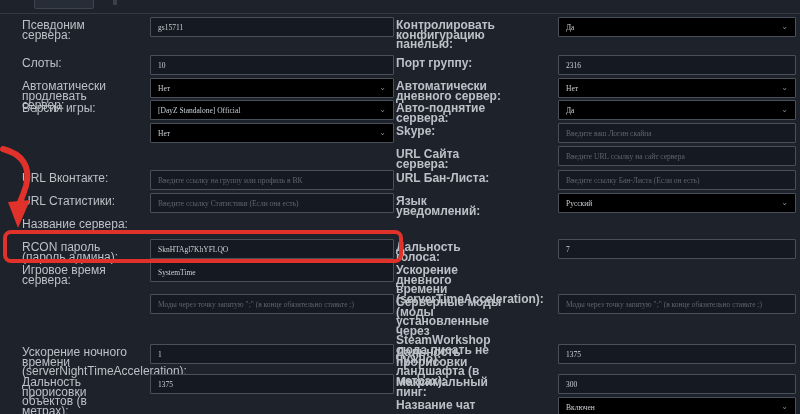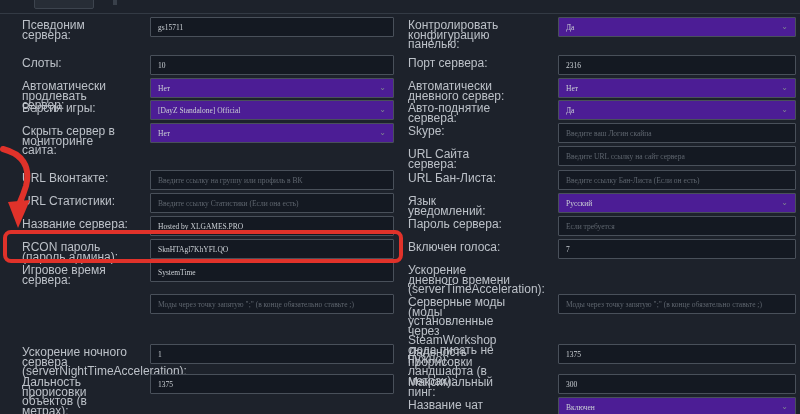--- a/index.html
+++ b/index.html
@@ -13,34 +13,34 @@
   .top-sliver{position:absolute;left:34px;top:-8px;width:58px;height:15px;background:#272d36;border:1px solid #3d444e;border-radius:2px;}
   .top-tick{position:absolute;left:113px;top:0;width:4px;height:5px;background:#39404a;}
 
   .row{position:absolute;left:0;width:800px;height:20px;}
   .lbl{
     position:absolute;top:4px;
     font-size:12px;line-height:9.5px;color:#bcc1c8;
     letter-spacing:0px;
   }
   .L .lbl{left:22px;width:106px;}
-  .R .lbl{left:408px;width:106px;}
+  .R .lbl{left:396px;width:106px;font-weight:bold;}
 
   .fld{
     position:absolute;top:0;height:20px;box-sizing:border-box;
     background:#141922;border:1px solid #49505a;border-radius:1px;
     color:#ccd1d6;font-size:7.5px;padding:0 7px;
     font-family:Liberation Serif, serif;
   }
   .L .fld{left:150px;width:244px;}
   .R .fld{left:558px;width:238px;}
   input.fld{outline:none;}
   input.fld::placeholder{color:#5f666f;opacity:1;}
 
-  .sel{background:#4c1d95;display:flex;align-items:center;}
+  .sel{background:#000000;display:flex;align-items:center;}
   .selval{flex:1;overflow:hidden;white-space:nowrap;}
   .chev{color:#7f8791;font-size:8px;line-height:8px;flex:0 0 auto;}
 
   .hl-box{
     position:absolute;left:3px;top:230px;width:400px;height:33px;
     box-sizing:border-box;border:4px solid #e0322a;border-radius:8px;
     pointer-events:none;
   }
   .arrow-svg{position:absolute;left:0;top:142px;pointer-events:none;}
 </style>
@@ -73,76 +73,74 @@
 
   <div class="row L" style="top:100px">
     <div class="lbl">Версия игры:</div>
     <div class="fld sel">
       <span class="selval">[DayZ Standalone] Official</span>
       <span class="chev">⌄</span>
     </div>
   </div>
 
   <div class="row L" style="top:123px">
-    <div class="lbl">Скрыть сервер в мониторинге сайта:</div>
     <div class="fld sel">
       <span class="selval">Нет</span>
       <span class="chev">⌄</span>
     </div>
   </div>
 
   <div class="row L" style="top:170px">
     <div class="lbl">URL Вконтакте:</div>
     <input class="fld" placeholder="Введите ссылку на группу или профиль в ВК" style="">
   </div>
 
   <div class="row L" style="top:193px">
     <div class="lbl">URL Статистики:</div>
     <input class="fld" placeholder="Введите ссылку Статистики (Если она есть)" style="">
   </div>
 
   <div class="row L" style="top:216px">
     <div class="lbl">Название сервера:</div>
-    <input class="fld" value="Hosted by XLGAMES.PRO" style="">
   </div>
 
   <div class="row L" style="top:239px">
     <div class="lbl">RCON пароль (пароль админа):</div>
     <input class="fld" value="SknHTAgl7KhYFLQO" style="">
   </div>
 
   <div class="row L" style="top:262px">
     <div class="lbl">Игровое время сервера:</div>
     <input class="fld" value="SystemTime" style="">
   </div>
 
   <div class="row L" style="top:294px">
     <input class="fld" placeholder="Моды через точку запятую &quot;;&quot; (в конце обязательно ставьте ;)" style="">
   </div>
 
   <div class="row L" style="top:344px">
-    <div class="lbl">Ускорение ночного сервера (serverNightTimeAcceleration):</div>
+    <div class="lbl">Ускорение ночного времени (serverNightTimeAcceleration):</div>
     <input class="fld" value="1" style="">
   </div>
 
   <div class="row L" style="top:374px">
     <div class="lbl">Дальность прорисовки объектов (в метрах):</div>
     <input class="fld" value="1375" style="">
   </div>
 
   <div class="row R" style="top:17px">
     <div class="lbl">Контролировать конфигурацию панелью:</div>
     <div class="fld sel">
       <span class="selval">Да</span>
       <span class="chev">⌄</span>
     </div>
   </div>
 
   <div class="row R" style="top:55px">
-    <div class="lbl">Порт сервера:</div>
+    <div class="lbl">Порт группу:</div>
     <input class="fld" value="2316" style="">
   </div>
 
   <div class="row R" style="top:78px">
     <div class="lbl">Автоматически дневного сервер:</div>
     <div class="fld sel">
       <span class="selval">Нет</span>
       <span class="chev">⌄</span>
     </div>
   </div>
@@ -171,27 +169,23 @@
   </div>
 
   <div class="row R" style="top:193px">
     <div class="lbl">Язык уведомлений:</div>
     <div class="fld sel">
       <span class="selval">Русский</span>
       <span class="chev">⌄</span>
     </div>
   </div>
 
-  <div class="row R" style="top:216px">
-    <div class="lbl">Пароль сервера:</div>
-    <input class="fld" placeholder="Если требуется" style="">
-  </div>
 
   <div class="row R" style="top:239px">
-    <div class="lbl">Включен голоса:</div>
+    <div class="lbl">Дальность голоса:</div>
     <input class="fld" value="7" style="">
   </div>
 
   <div class="row R" style="top:262px">
     <div class="lbl">Ускорение дневного времени (serverTimeAcceleration):</div>
   </div>
 
   <div class="row R" style="top:294px">
     <div class="lbl">Серверные моды (моды установленные через SteamWorkshop сюда писать не нужно):</div>
     <input class="fld" placeholder="Моды через точку запятую &quot;;&quot; (в конце обязательно ставьте ;)" style="">

